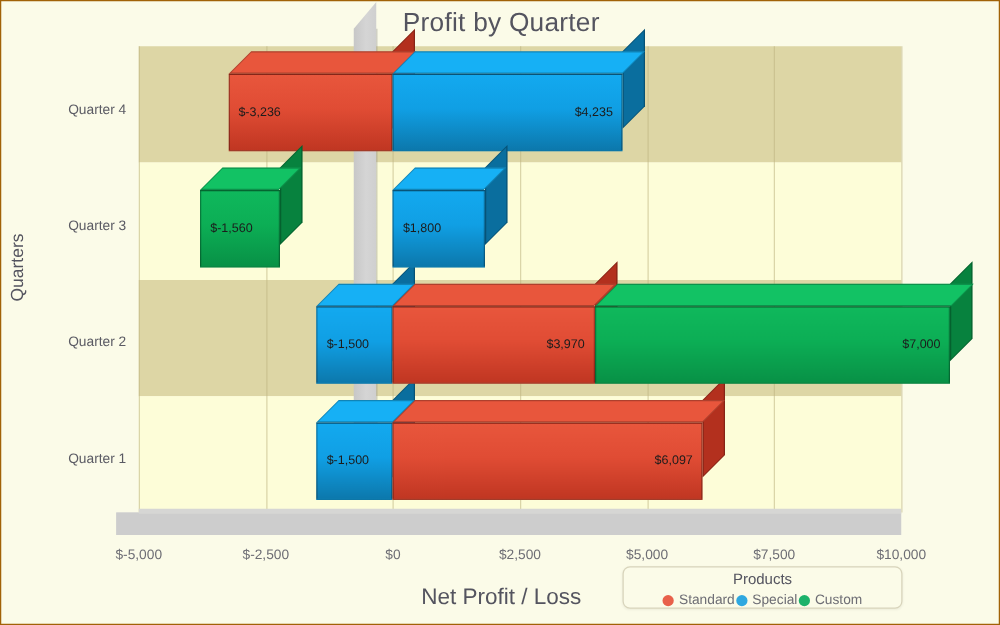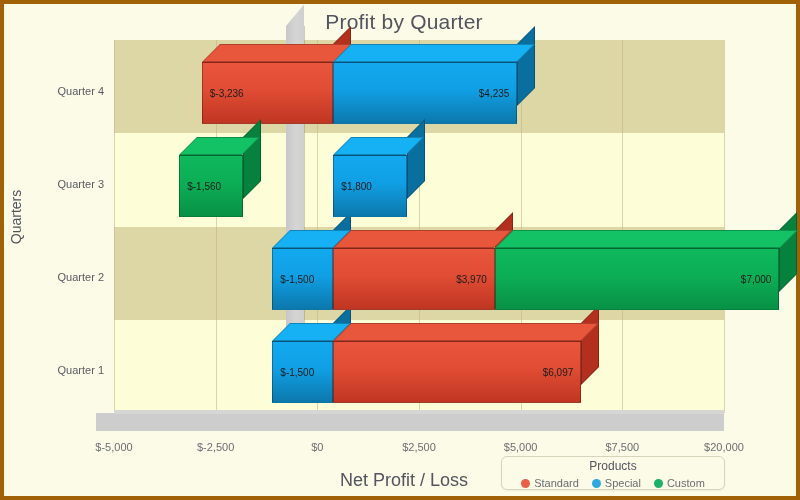--- a/index.html
+++ b/index.html
@@ -5,21 +5,21 @@
   html,body{margin:0;padding:0;}
   body{
     width:800px;height:500px;overflow:hidden;
     background:#fbfbe8;
     font-family:"Liberation Sans", sans-serif;
     color:#4a4a56;
   }
   #chart-root{
     position:relative;width:800px;height:500px;
     background:#fbfbe8;
-    border:4px solid #a16207;
+    border:1px solid #a16207;
     box-sizing:border-box;
   }
 
   
   .chart-title{
     position:absolute;left:0;top:6px;width:800px;
     text-align:center;font-size:21px;color:#54545f;
     letter-spacing:.2px;
   }
 
@@ -59,21 +59,21 @@
   .floor-skew{
     position:absolute;left:92px;top:409px;width:18px;height:18px;
     background:#d8d8d6;z-index:3;
   }
   .floor-edge{
     position:absolute;left:110px;top:406px;width:610px;height:4px;
     background:#d6d6d4;z-index:4;
   }
 
   
-  .bar-row{position:absolute;left:0;margin-left:16px;}
+  .bar-row{position:absolute;left:0;}
   .seg{
     position:absolute;top:0;height:100%;
     z-index:10;
   }
   .seg .face{
     position:absolute;inset:0;
     border:1px solid rgba(0,0,0,.30);
     box-sizing:border-box;
   }
   .seg .top{
@@ -138,21 +138,21 @@
     border:1px solid #d8d4bb;border-radius:6px;
     box-sizing:border-box;
     box-shadow:0 1px 2px rgba(0,0,0,.06);
   }
   .legend-title{
     position:absolute;left:0;top:2px;width:100%;text-align:center;
     font-size:12px;color:#54545f;
   }
   .legend-items{
     position:absolute;left:0;top:20px;width:100%;
-    display:flex;justify-content:center;gap:13px;
+    display:flex;justify-content:center;gap:1px;
   }
   .legend-item{display:flex;align-items:center;gap:4px;font-size:11px;color:#6d6d74;}
   .legend-dot{width:9px;height:9px;border-radius:50%;display:inline-block;}
 </style>
 </head>
 <body>
 
 <div id="chart-root">
 
   <div class="chart-title">Profit by Quarter</div>
@@ -253,21 +253,21 @@
       <div class="cat-label" style="top: 267.125px;">Quarter 2</div>
       <div class="cat-label" style="top: 360.375px;">Quarter 1</div>
     </div>
   <div id="xticks">
       <div class="xtick" style="left: 110px;">$-5,000</div>
       <div class="xtick" style="left: 211.667px;">$-2,500</div>
       <div class="xtick" style="left: 313.333px;">$0</div>
       <div class="xtick" style="left: 415px;">$2,500</div>
       <div class="xtick" style="left: 516.667px;">$5,000</div>
       <div class="xtick" style="left: 618.333px;">$7,500</div>
-      <div class="xtick" style="left: 720px;">$20,000</div>
+      <div class="xtick" style="left: 720px;">$10,000</div>
     </div>
 
   <div class="x-axis-title">Net Profit / Loss</div>
   <div class="y-axis-title">Quarters</div>
 
   <div class="legend">
     <div class="legend-title">Products</div>
     <div class="legend-items" id="legend-items">
         <div class="legend-item">
           <span class="legend-dot" style="background: rgb(232, 96, 74);"></span>

